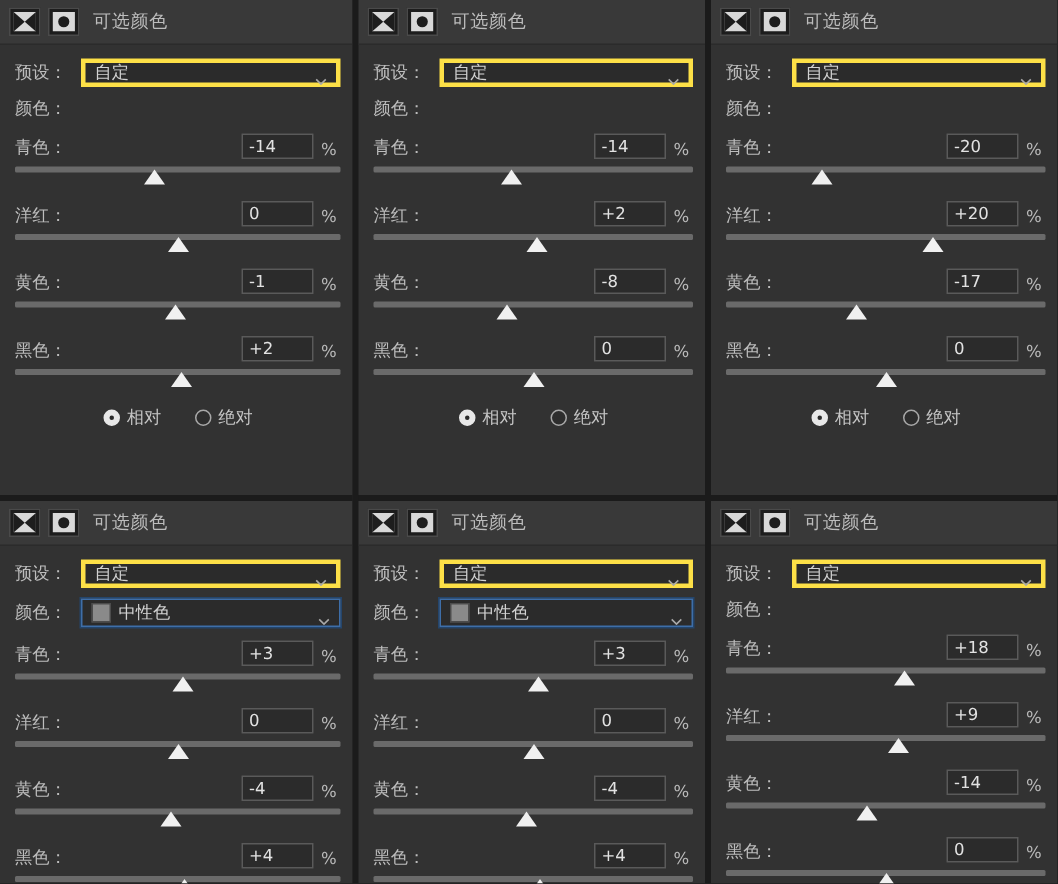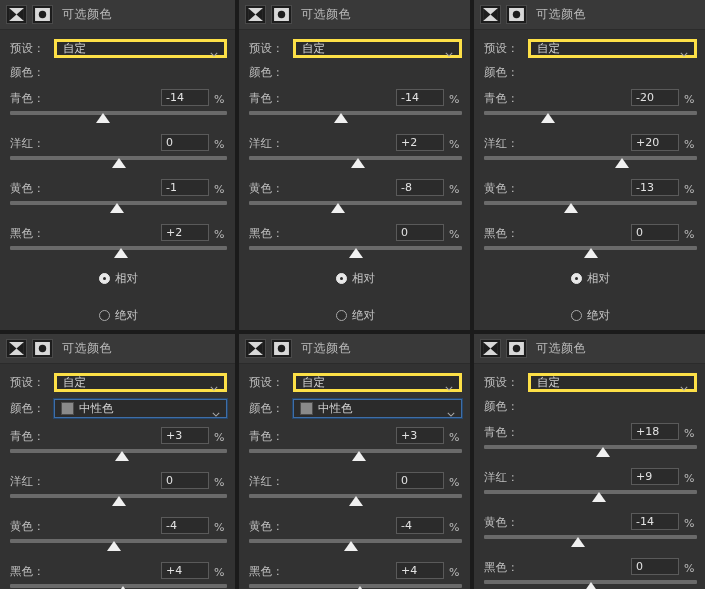--- a/index.html
+++ b/index.html
@@ -180,21 +180,20 @@
     transform: translateX(-7px);
   }
 
   
   .radio-row {
     display: flex;
     align-items: center;
     justify-content: center;
     margin-top: 9px;
     gap: 22px;
-    flex-direction: column;
   }
   .radio-item {
     display: flex;
     align-items: center;
     gap: 5px;
   }
   .radio {
     width: 11px;
     height: 11px;
     border-radius: 50%;
@@ -446,21 +445,21 @@
               <span class="sl-unit">%</span>
             </div>
             <div class="track-wrap">
               <div class="track"></div>
               <div class="thumb" style="left:65%"></div>
             </div>
           </div>
           <div class="slider-group">
             <div class="slider-head">
               <span class="sl-label">黄色：</span>
-              <span class="sl-value">-13</span>
+              <span class="sl-value">-17</span>
               <span class="sl-unit">%</span>
             </div>
             <div class="track-wrap">
               <div class="track"></div>
               <div class="thumb" style="left:41%"></div>
             </div>
           </div>
           <div class="slider-group">
             <div class="slider-head">
               <span class="sl-label">黑色：</span>

